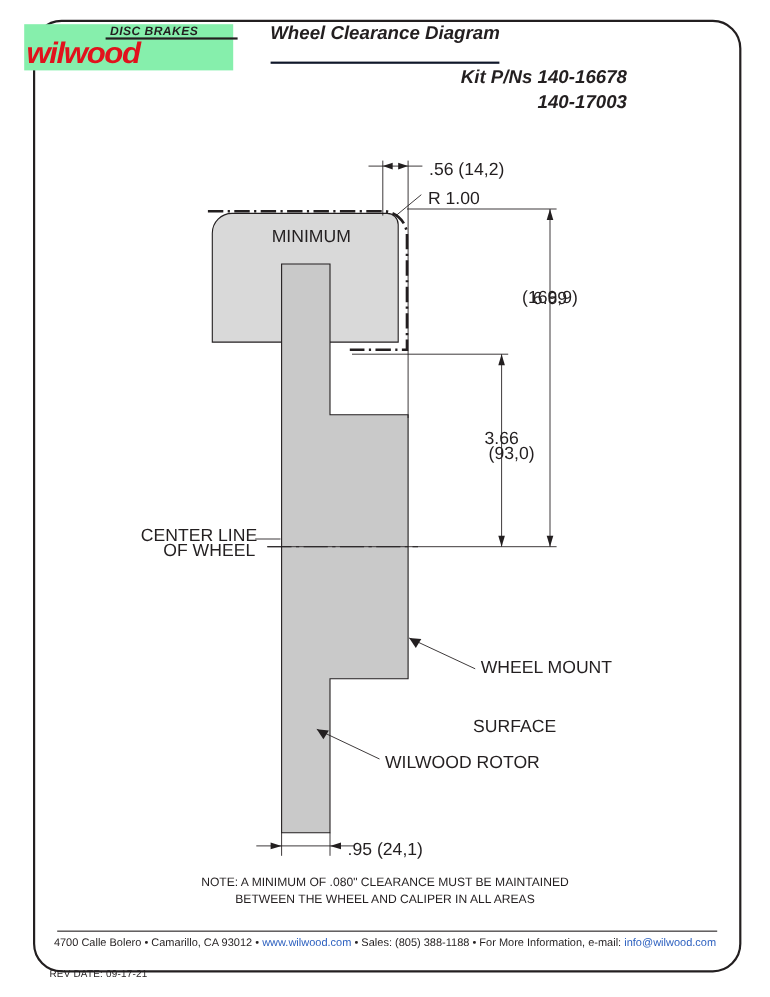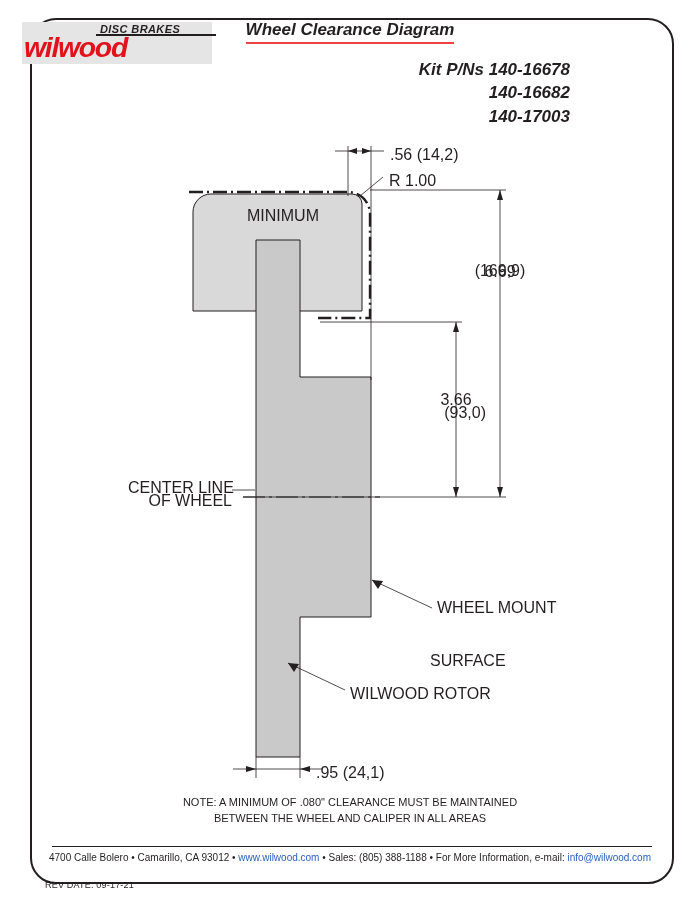--- a/index.html
+++ b/index.html
@@ -28,21 +28,21 @@
     border-radius: 26px;
     box-sizing: border-box;
   }
   
   #logo {
     position: absolute;
     left: 22px;
     top: 22px;
     width: 190px;
     height: 42px;
-    background: #e5e5e5;
+    background: #86efac;
   }
   #logo .discbrakes {
     position: absolute;
     left: 78px;
     top: 1px;
     font-size: 11px;
     font-weight: bold;
     font-style: italic;
     letter-spacing: 0.4px;
     color: #231f20;
@@ -76,22 +76,22 @@
     top: 20px;
     width: 700px;
     text-align: center;
     font-size: 17px;
     font-weight: bold;
     font-style: italic;
     color: #231f20;
   }
   #title .underline {
     display: inline-block;
-    border-bottom: 2px solid #ef4444;
-    padding-bottom: 2px;
+    border-bottom: 2px solid #0f172a;
+    padding-bottom: 16px;
   }
   #kitpns {
     position: absolute;
     left: 0;
     top: 58px;
     width: 690px;
     text-align: right;
     padding-right: 120px;
     box-sizing: border-box;
   }
@@ -172,21 +172,20 @@
     <div class="bar"></div>
     <div class="wordmark">wilwood</div>
   </div>
 
   <div id="title">
     <span class="underline">Wheel Clearance Diagram</span>
   </div>
 
   <div id="kitpns">
     <div>Kit P/Ns 140-16678</div>
-    <div>140-16682</div>
     <div>140-17003</div>
   </div>
 
   <svg id="drawing" viewBox="0 0 700 906" xmlns="http://www.w3.org/2000/svg">
     <g stroke="#231f20" fill="none" stroke-width="1">
 
       <path d="M193 212 a18 18 0 0 1 18 -18 H352 a10 10 0 0 1 10 10 V311 H193 Z" fill="#d9d9d9" stroke="#231f20" stroke-width="1"></path>
 
       <path d="M256 240 H300 V377 H371 V617 H300 V757 H256 Z" fill="#c9c9c9" stroke="#231f20" stroke-width="1"></path>
 

